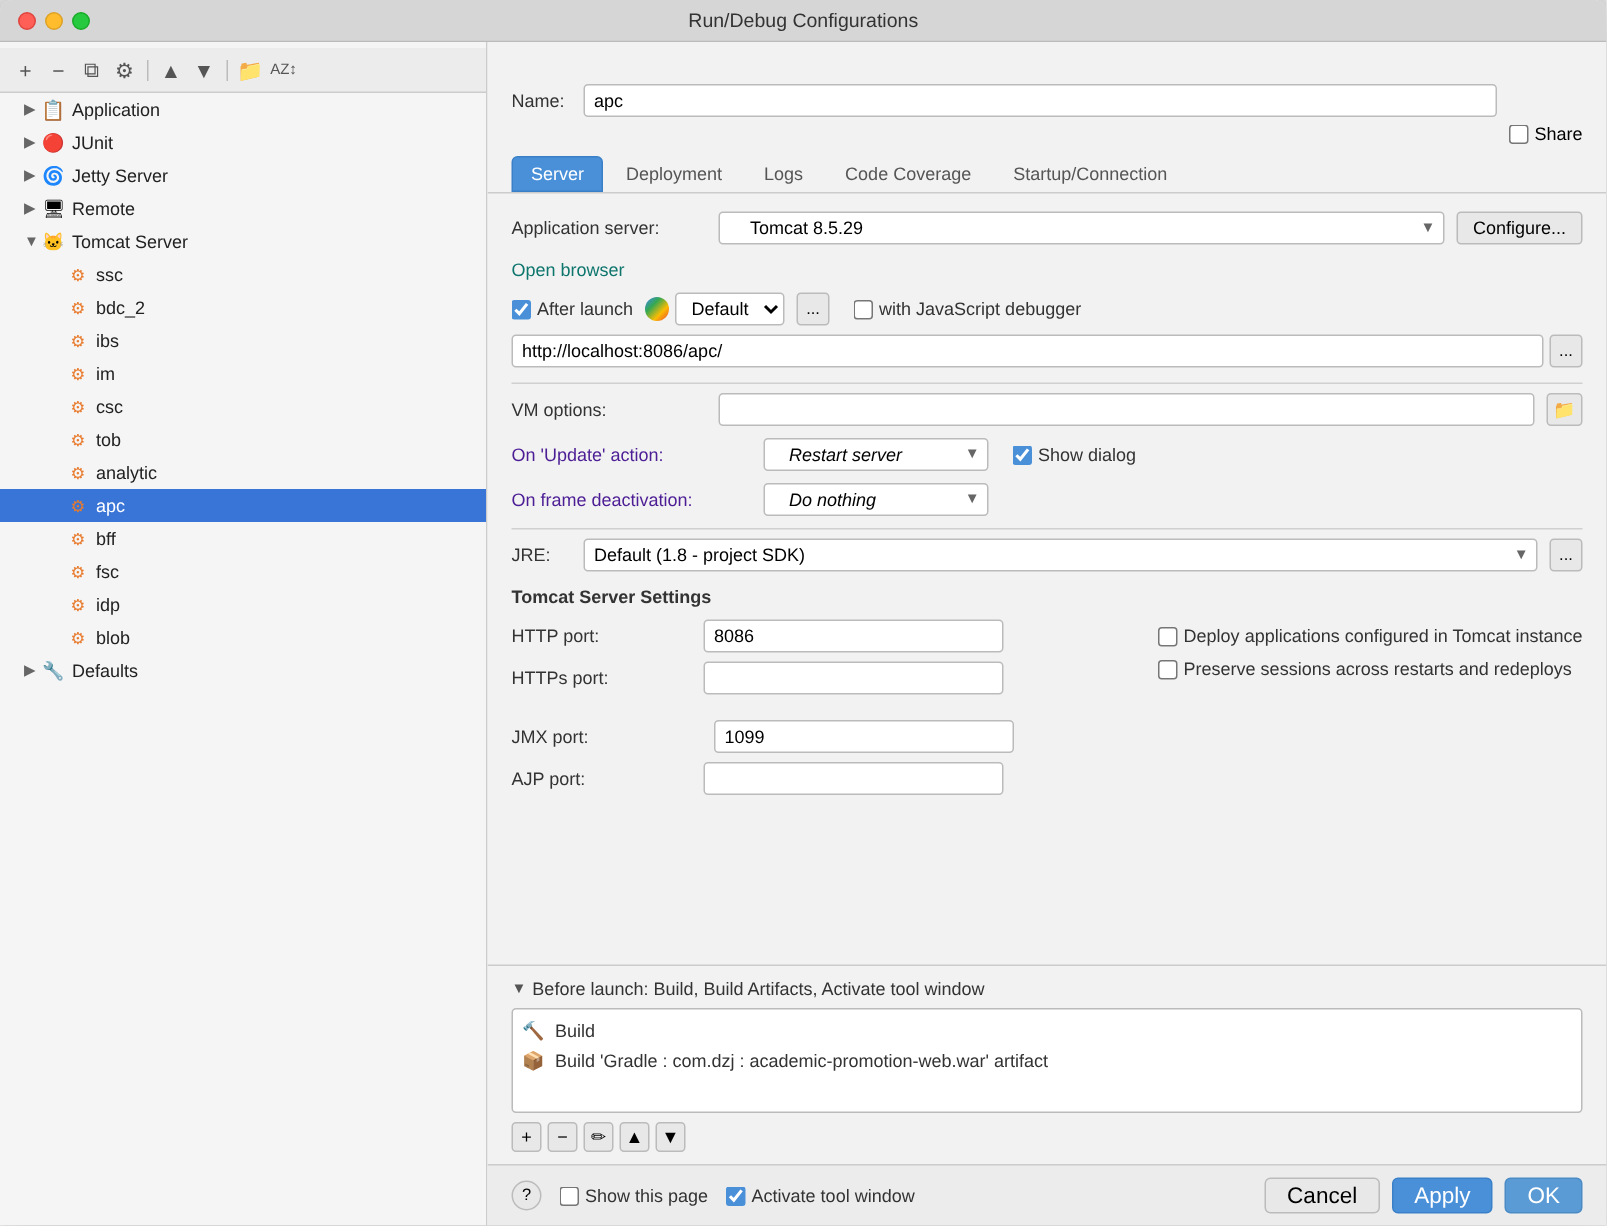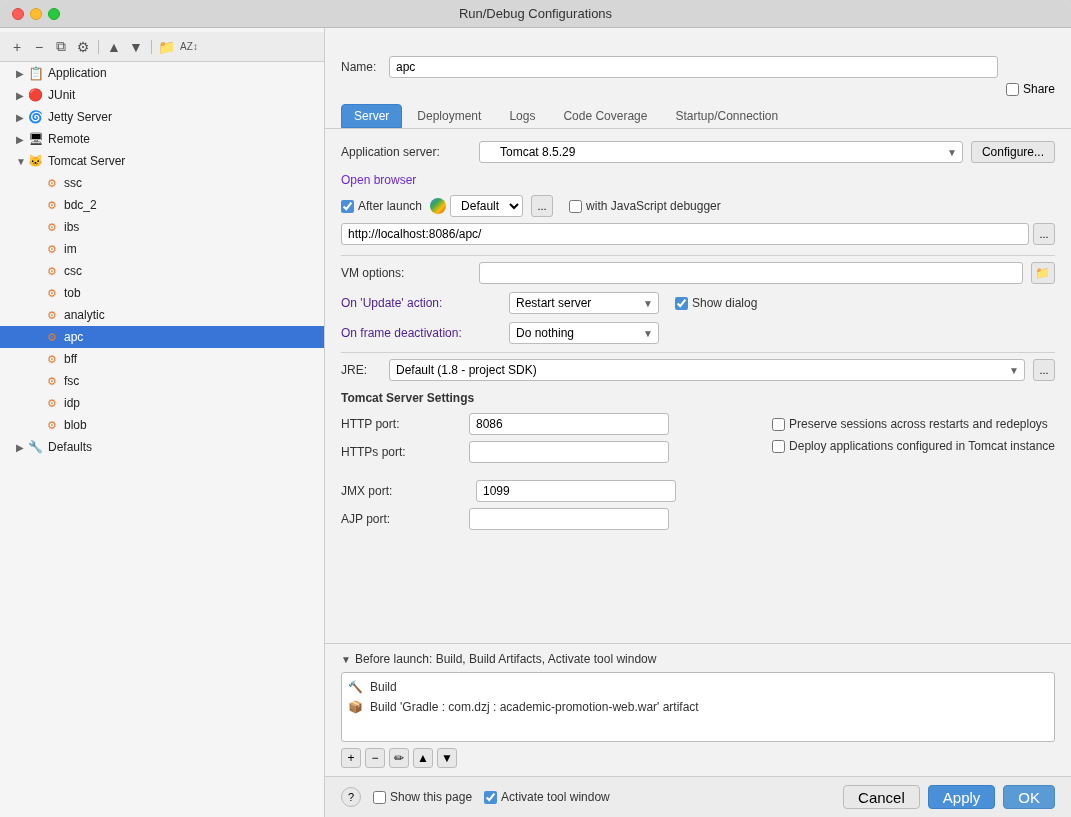--- a/index.html
+++ b/index.html
@@ -217,21 +217,21 @@
       padding: 0 10px;
       background: #e8e8e8;
       border: 1px solid #bbb;
       border-radius: 3px;
       font-size: 12px;
       cursor: pointer;
     }
     
     .section-label {
       font-size: 12px;
-      color: #6d28d9;
+      color: #0f766e;
       margin-bottom: 8px;
       font-weight: 500;
     }
     .browser-row {
       display: flex;
       align-items: center;
       gap: 8px;
       margin-bottom: 6px;
     }
     .checkbox-label {
@@ -326,25 +326,26 @@
     }
     .update-select-wrap {
       position: relative;
       width: 150px;
     }
     .update-select {
       width: 100%;
       height: 22px;
       border: 1px solid #bbb;
       border-radius: 3px;
-      padding: 0 6px;
+      padding: 0 16px;
       font-size: 12px;
       background: white;
       appearance: none;
       cursor: pointer;
+      font-style: italic;
     }
     .show-dialog-label {
       display: flex;
       align-items: center;
       gap: 4px;
       font-size: 12px;
       color: #333;
       margin-left: 8px;
     }
     .jre-row {
@@ -751,25 +752,25 @@
               </div>
               <div class="field-row" style="margin-bottom:6px;">
                 <span class="field-label" style="min-width:120px;">AJP port:</span>
                 <input class="port-input" style="width: 200px;" type="text" value="">
               </div>
             </div>
 
             <div style="display:flex;flex-direction:column;gap:8px;justify-content:flex-start;padding-top:4px;">
               <label class="checkbox-option">
                 <input type="checkbox" style="">
-                <span>Preserve sessions across restarts and redeploys</span>
+                <span>Deploy applications configured in Tomcat instance</span>
               </label>
               <label class="checkbox-option">
                 <input type="checkbox" style="">
-                <span>Deploy applications configured in Tomcat instance</span>
+                <span>Preserve sessions across restarts and redeploys</span>
               </label>
             </div>
           </div>
         </div>
       </div>
 
       <div class="before-launch-section">
         <div class="before-launch-header">
           <span class="before-launch-arrow">▼</span>
           <span class="before-launch-title">Before launch: Build, Build Artifacts, Activate tool window</span>

